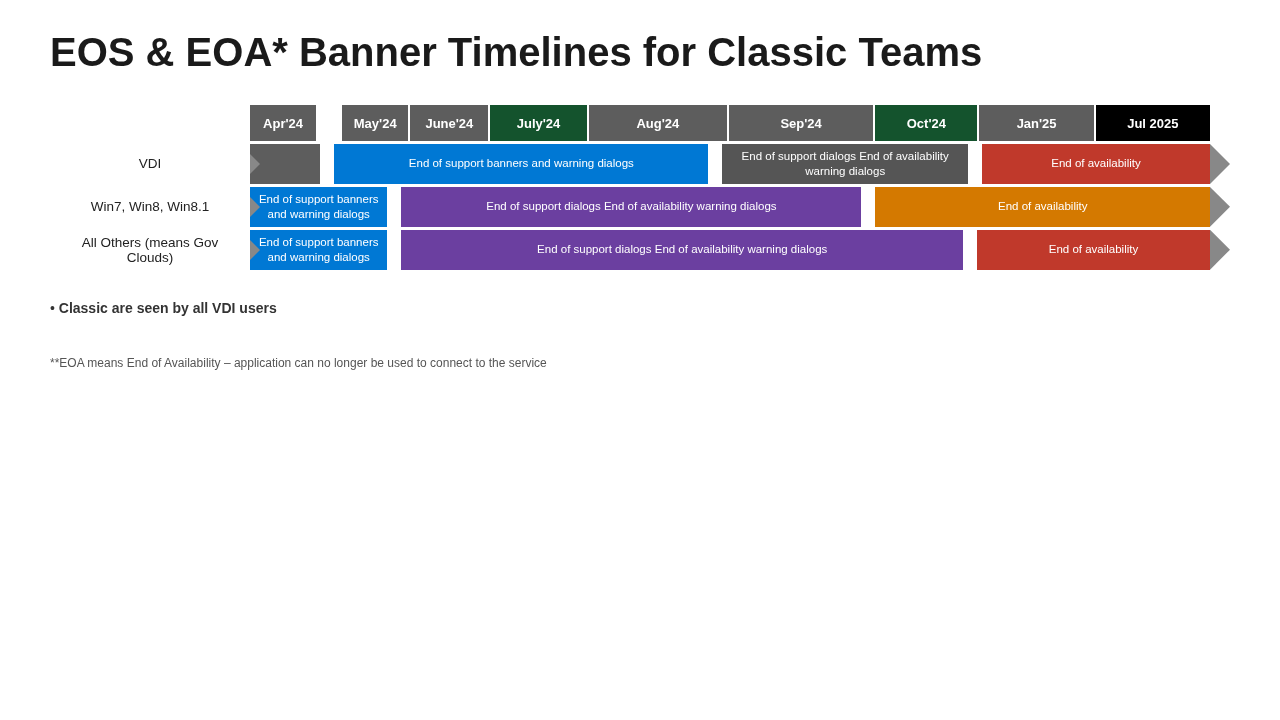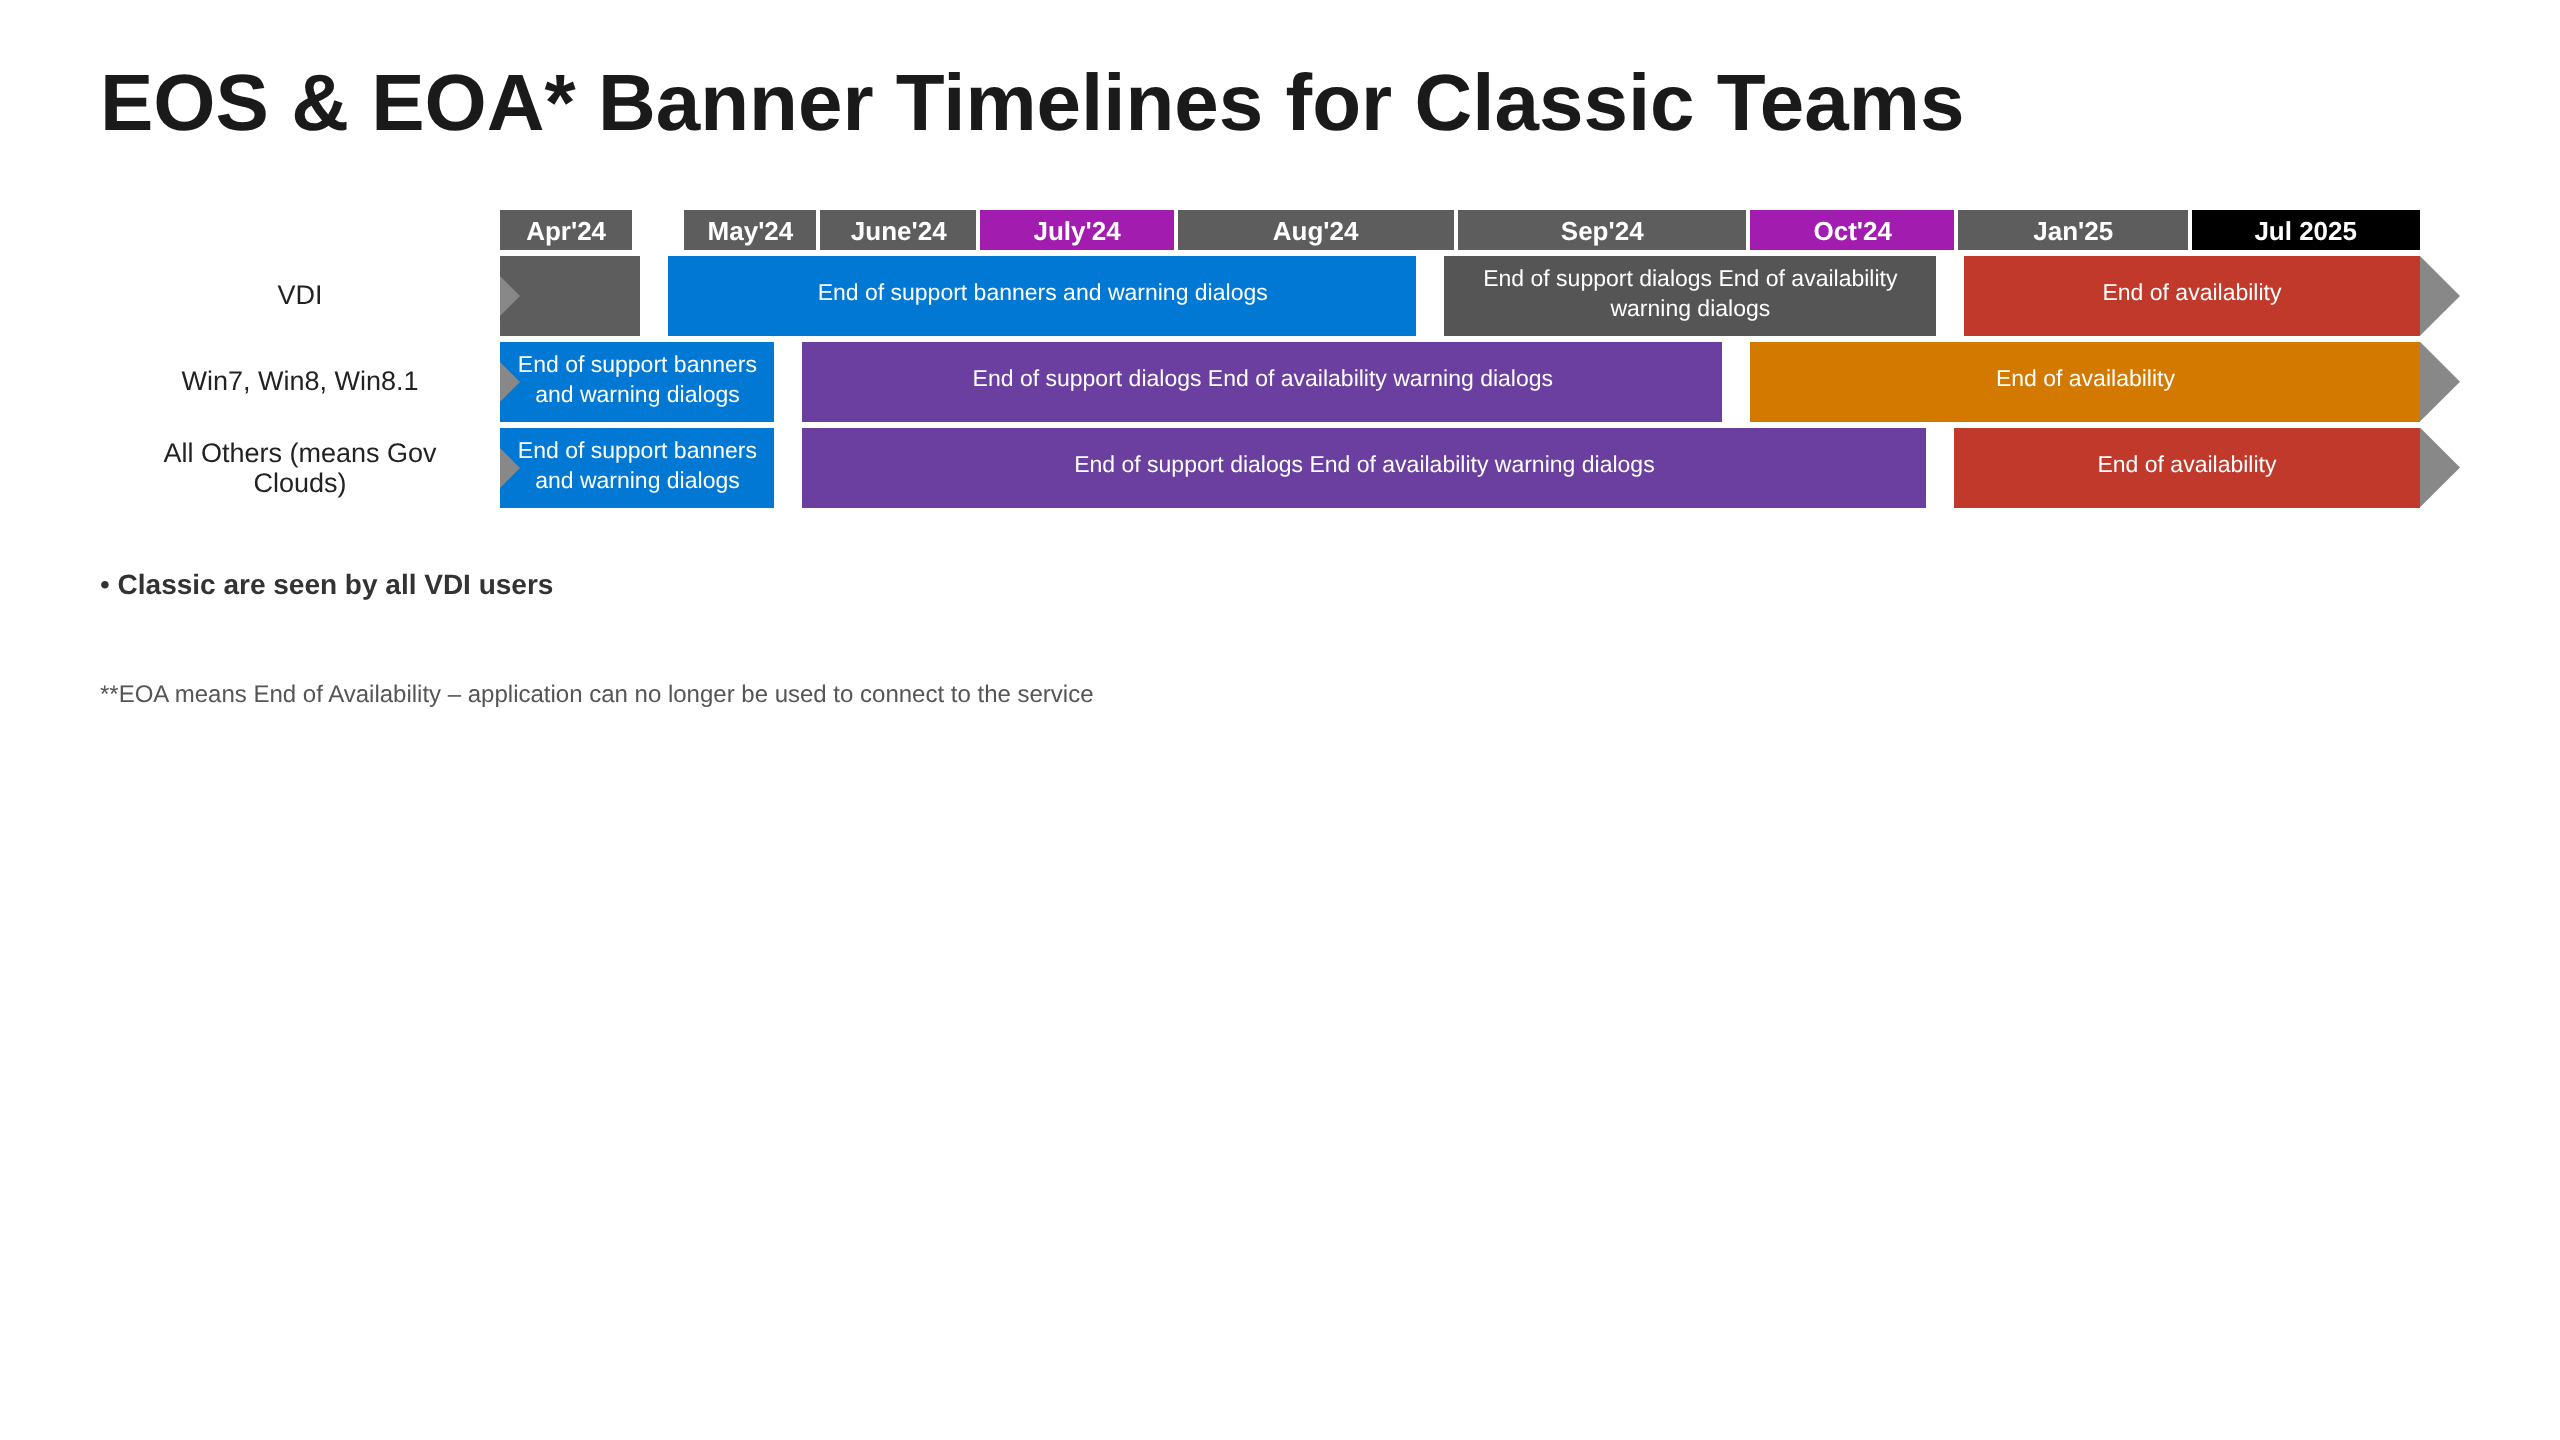--- a/index.html
+++ b/index.html
@@ -29,21 +29,21 @@
       font-weight: 700;
     }
 
     .footnote {
       margin-top: 40px;
       font-size: 12px;
       color: #555;
     }
 
     .h-gray { background: #5d5d5d; }
-    .h-orange { background: #a21caf; }
+    .h-orange { background: #14532d; }
     .h-red { background: #000000; }
 
     .dc-gray { background: #5d5d5d; }
     .dc-blue { background: #0078d4; }
     .dc-purple { background: #6b3fa0; }
     .dc-orange { background: #d47900; }
     .dc-dark { background: #555; }
     .dc-red { background: #c0392b; }
 
     
@@ -58,21 +58,21 @@
       margin-left: 200px;
       margin-right: 20px;
       gap: 2px;
       margin-bottom: 3px;
     }
 
     .th-cell {
       display: flex;
       align-items: center;
       justify-content: center;
-      height: 20px;
+      height: 36px;
       font-size: 13px;
       font-weight: 700;
       color: #fff;
       text-align: center;
     }
 
     .t-row {
       display: flex;
       align-items: stretch;
       margin-bottom: 3px;

